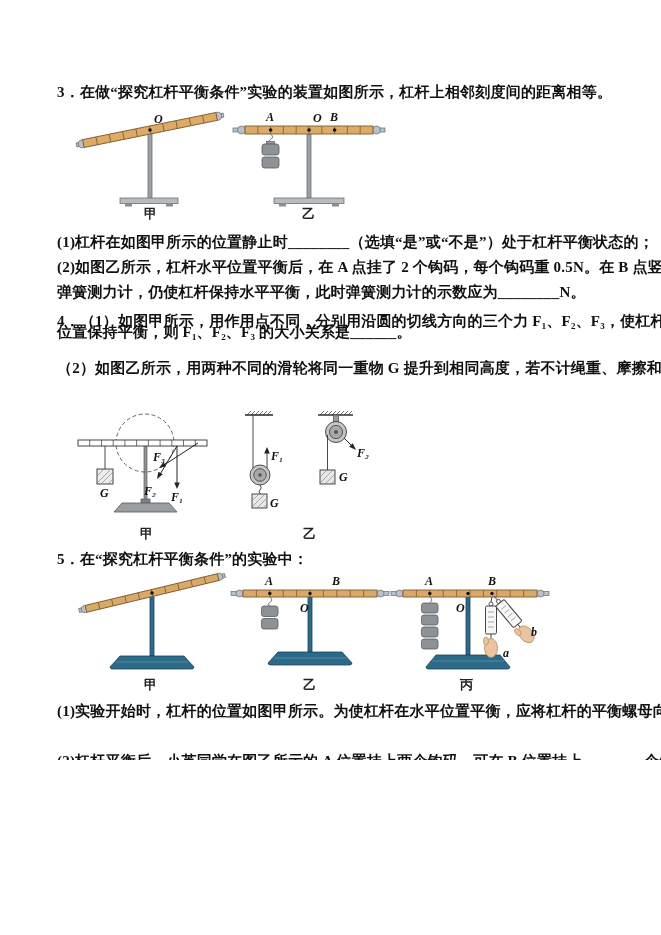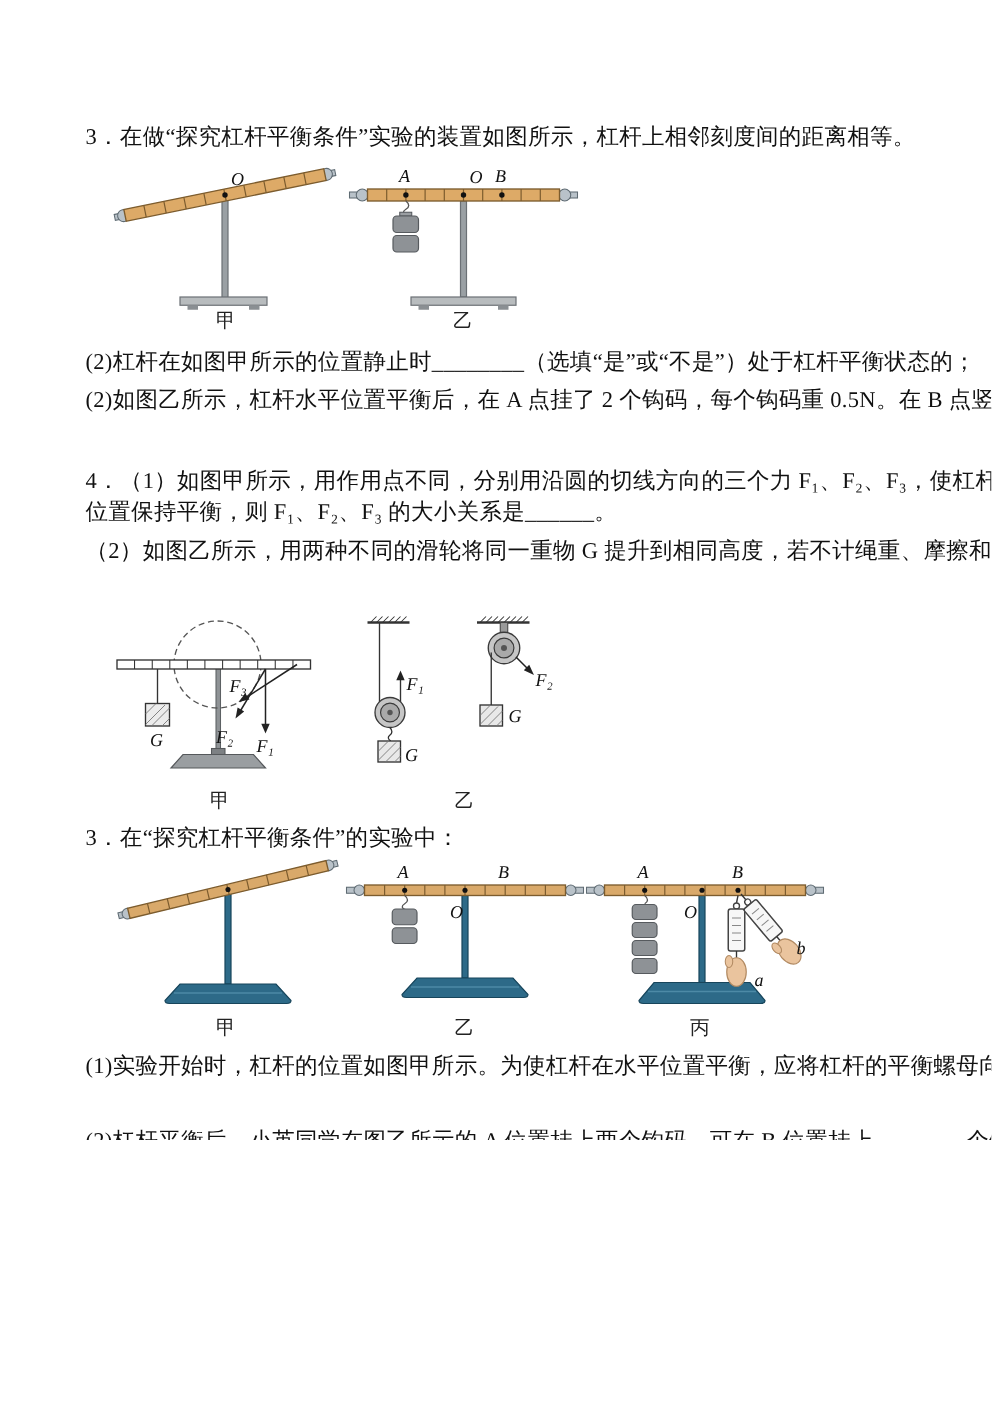--- a/index.html
+++ b/index.html
@@ -3,20 +3,21 @@
 <meta charset="utf-8">
 <style>
   html,body{margin:0;padding:0;background:#ffffff;}
   .page{
     position:relative;
     width:661px;height:760px;
     background:#ffffff;
     font-family:"Liberation Serif","DejaVu Serif",serif;
     color:#111;
     overflow:hidden;
+    font-weight:bold;
   }
   .tline{
     position:absolute;
     left:57px;
     width:560px;
     font-size:15px;
     line-height:20px;
     white-space:nowrap;
     letter-spacing:0.2px;
   }
@@ -74,25 +75,26 @@
     <text x="268" y="15" class="var">B</text>
     <g>
       <path d="M208.6,28 c2.5,2 2.5,4 0,5.5 c-2.5,1.5 -2,3 0.5,4" fill="none" stroke="#555" stroke-width="0.9"></path>
       <rect x="204.5" y="35.5" width="8" height="2.5" fill="#9a9ea2" stroke="#565a5e" stroke-width="0.7"></rect>
       <rect x="200" y="38" width="17" height="11" rx="2.5" fill="#8e9296" stroke="#565a5e" stroke-width="0.8"></rect>
       <rect x="200" y="51" width="17" height="11" rx="2.5" fill="#8e9296" stroke="#565a5e" stroke-width="0.8"></rect>
     </g>
     <text x="240" y="112" class="cap">乙</text>
   </svg>
 
-  <div class="tline" style="top:232px">(2)杠杆在如图甲所示的位置静止时________（选填“是”或“不是”）处于杠杆平衡状态的；</div>
+  <div class="tline" style="top:232px">(1)杠杆在如图甲所示的位置静止时________（选填“是”或“不是”）处于杠杆平衡状态的；</div>
   <div class="tline" style="top:257px">(2)如图乙所示，杠杆水平位置平衡后，在 A 点挂了 2 个钩码，每个钩码重 0.5N。在 B 点竖直向下拉</div>
+  <div class="tline" style="top:282px">弹簧测力计，仍使杠杆保持水平平衡，此时弹簧测力计的示数应为________N。</div>
 
   <div class="tline" style="top:311px">4．（1）如图甲所示，用作用点不同，分别用沿圆的切线方向的三个力 F₁、F₂、F₃，使杠杆在水平</div>
-  <div class="tline" style="top:332px">位置保持平衡，则 F₁、F₂、F₃ 的大小关系是______。</div>
+  <div class="tline" style="top:322px">位置保持平衡，则 F₁、F₂、F₃ 的大小关系是______。</div>
   <div class="tline" style="top:358px">（2）如图乙所示，用两种不同的滑轮将同一重物 G 提升到相同高度，若不计绳重、摩擦和滑轮重，</div>
 
   <svg class="fig" style="left:60px;top:410px" width="345" height="132" viewBox="0 0 345 132">
 
     <g>
       <rect x="84" y="31" width="3" height="60" fill="#8f9396" stroke="#5c6063" stroke-width="0.7"></rect>
       <rect x="81" y="89" width="9" height="4" fill="#7d8184" stroke="#55585b" stroke-width="0.7"></rect>
       <path d="M62,93 L109,93 L117,102 L54,102 Z" fill="#9a9ea1" stroke="#55585b" stroke-width="0.8"></path>
     </g>
     <circle cx="85" cy="33" r="29" fill="none" stroke="#555" stroke-width="0.9" stroke-dasharray="4 2.5"></circle>
@@ -149,21 +151,21 @@
       <rect x="260" y="60" width="15" height="14" fill="#e8e8e8" stroke="#333" stroke-width="0.9"></rect>
       <path d="M260,67 l7,-7 M260,73 l12,-12 M265,74 l10,-10 M271,74 l4,-4" stroke="#777" stroke-width="0.6"></path>
       <line x1="284" y1="28" x2="294" y2="38" stroke="#222" stroke-width="1"></line>
       <polygon points="296,40 289.2,36.8 292.8,33.2" fill="#222"></polygon>
     </g>
     <text x="297" y="47" class="var">F₂</text>
     <text x="279" y="71" class="var">G</text>
     <text x="243" y="128" class="cap">乙</text>
   </svg>
 
-  <div class="tline" style="top:549px">3．在“探究杠杆平衡条件”的实验中：</div>
+  <div class="tline" style="top:549px">5．在“探究杠杆平衡条件”的实验中：</div>
 
   <svg class="fig" style="left:60px;top:570px" width="490" height="125" viewBox="0 0 490 125">
 
     <g>
       <rect x="90" y="23" width="4" height="63" fill="#2d6a88" stroke="#17455b" stroke-width="0.8"></rect>
       <path d="M60,86 L124,86 L134,97 Q134,99 131,99 L53,99 Q50,99 50,97 Z" fill="#2d6a88" stroke="#17455b" stroke-width="0.8"></path>
       <path d="M56,92 L128,92" stroke="#4d8aa6" stroke-width="1"></path>
     </g>
     <g transform="rotate(-13.5 92 23)">
       <rect x="17" y="21" width="7" height="4" fill="#b9c2c9" stroke="#5f6b73" stroke-width="0.7"></rect>

